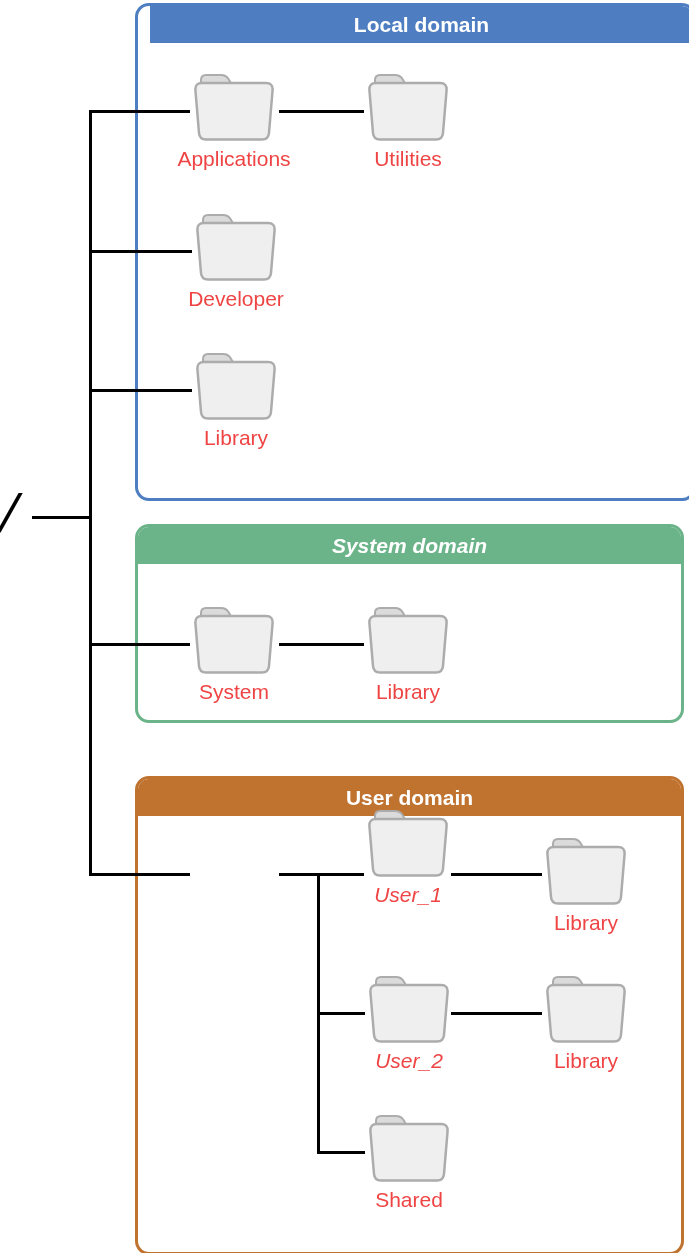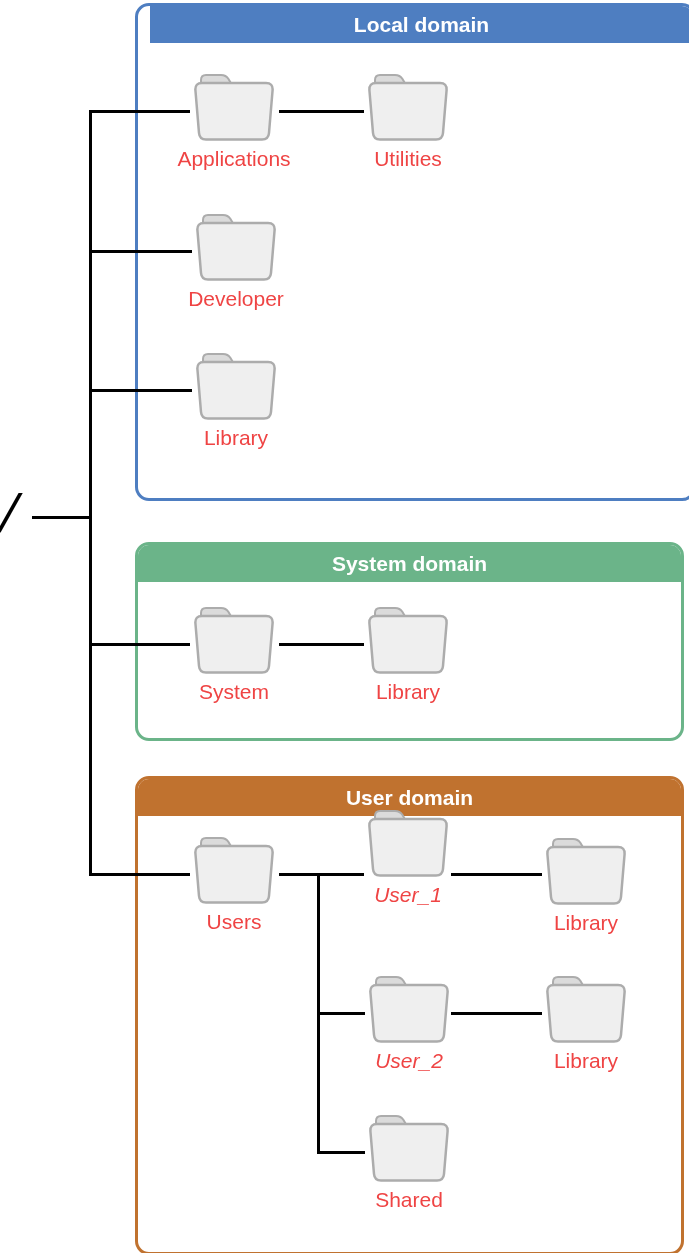--- a/index.html
+++ b/index.html
@@ -10,21 +10,21 @@
   .domain{
     position:absolute;left:135px;width:543px;
     border:3px solid #888;border-radius:14px;background:#fff;
     overflow:hidden;z-index:1;box-sizing:content-box;
   }
   .domain-header{
     width:100%;height:37px;line-height:37px;text-align:center;
     color:#ffffff;font-size:21px;font-weight:bold;
   }
   .box-local{top:3px;height:492px;padding-left:12px;}
-  .box-system{top:542px;height:193px;}
+  .box-system{top:524px;height:193px;font-style:italic;}
   .box-user{top:776px;height:473px;}
   .hline,.vline{position:absolute;background:#000;z-index:2;}
   .hline{height:3px;}
   .vline{width:3px;}
   .folder{position:absolute;width:90px;z-index:3;}
   .folder svg{display:block;width:90px;height:70px;}
   .folder-body{fill:#EFEFEF;stroke:#ACACAC;stroke-width:2.5;stroke-linejoin:round;}
   .folder-tab{fill:#DBDBDB;stroke:#ACACAC;stroke-width:2;stroke-linejoin:round;}
   .folder-label{
     position:absolute;top:74px;left:-30px;width:150px;height:26px;line-height:26px;
@@ -113,27 +113,20 @@
   </div>
 
   <div class="folder" style="left:363px;top:605px;">
     <svg viewBox="0 0 90 70">
         <path class="folder-tab" d="M12,13 L12,8 Q12,3 17,3 L32,3 Q37,3 39.5,7 L43,13 Z"></path>
         <path class="folder-body" d="M13,11 L77,11 Q84,11 83.6,18 L80,61 Q79.5,67.5 73,67.5 L17,67.5 Q10.5,67.5 10,61 L6.4,18 Q6,11 13,11 Z"></path>
       </svg>
     <div class="folder-label">Library</div>
   </div>
 
-  <div class="folder" style="left:189px;top:835px;">
-    <svg viewBox="0 0 90 70">
-        <path class="folder-tab" d="M12,13 L12,8 Q12,3 17,3 L32,3 Q37,3 39.5,7 L43,13 Z"></path>
-        <path class="folder-body" d="M13,11 L77,11 Q84,11 83.6,18 L80,61 Q79.5,67.5 73,67.5 L17,67.5 Q10.5,67.5 10,61 L6.4,18 Q6,11 13,11 Z"></path>
-      </svg>
-    <div class="folder-label">Users</div>
-  </div>
 
   <div class="folder" style="left:363px;top:808px;">
     <svg viewBox="0 0 90 70">
         <path class="folder-tab" d="M12,13 L12,8 Q12,3 17,3 L32,3 Q37,3 39.5,7 L43,13 Z"></path>
         <path class="folder-body" d="M13,11 L77,11 Q84,11 83.6,18 L80,61 Q79.5,67.5 73,67.5 L17,67.5 Q10.5,67.5 10,61 L6.4,18 Q6,11 13,11 Z"></path>
       </svg>
     <div class="folder-label it">User_1</div>
   </div>
 
   <div class="folder" style="left:541px;top:836px;">

